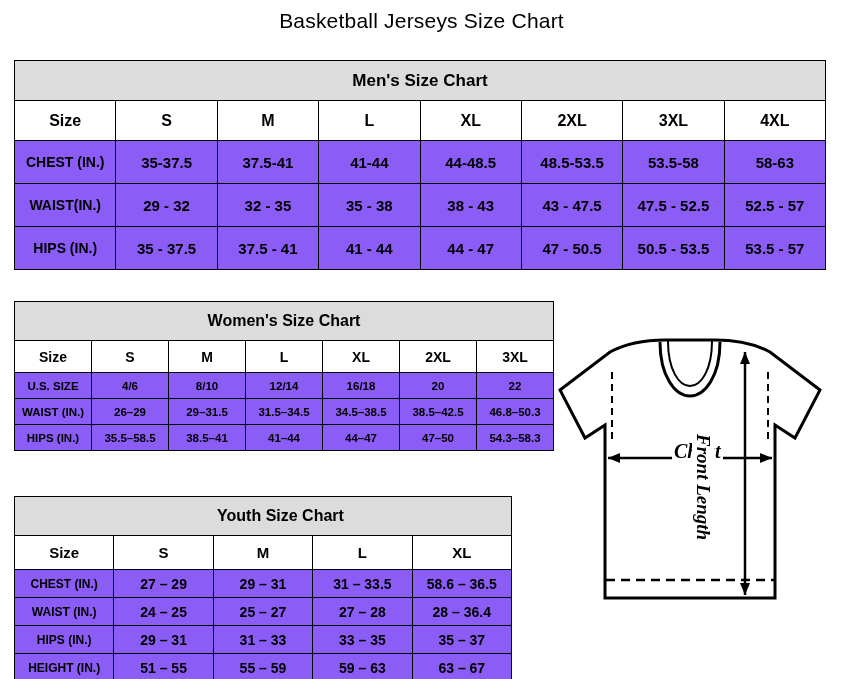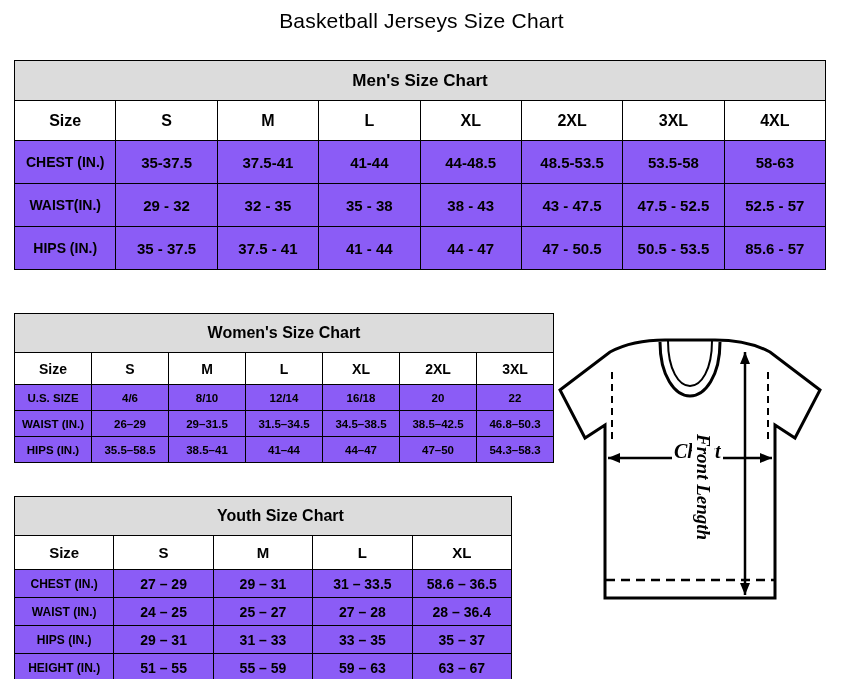--- a/index.html
+++ b/index.html
@@ -51,21 +51,21 @@
   }
 
   
   #mens-chart { left: 14px; top: 60px; width: 812px; }
   #mens-chart .cap-row th { font-size: 17px; height: 39px; }
   #mens-chart .hdr-row th { font-size: 16px; height: 39px; }
   #mens-chart tbody td { font-size: 15px; height: 42px; }
   #mens-chart tbody td.rowlabel { font-size: 14px; }
 
   
-  #womens-chart { left: 14px; top: 313px; width: 540px; }
+  #womens-chart { left: 14px; top: 301px; width: 540px; }
   #womens-chart .cap-row th { font-size: 16px; height: 38px; }
   #womens-chart .hdr-row th { font-size: 14px; height: 31px; }
   #womens-chart tbody td { font-size: 11.5px; height: 25px; }
   #womens-chart tbody td.rowlabel { font-size: 11.5px; }
 
   
   #youth-chart { left: 14px; top: 496px; width: 498px; }
   #youth-chart .cap-row th { font-size: 16px; height: 38px; padding-left: 35px; }
   #youth-chart .hdr-row th { font-size: 15px; height: 33px; }
   #youth-chart tbody td { font-size: 14px; height: 27px; }
@@ -150,21 +150,21 @@
         <td>52.5 - 57</td>
       </tr>
       <tr>
         <td class="rowlabel">HIPS (IN.)</td>
         <td>35 - 37.5</td>
         <td>37.5 - 41</td>
         <td>41 - 44</td>
         <td>44 - 47</td>
         <td>47 - 50.5</td>
         <td>50.5 - 53.5</td>
-        <td>85.6 - 57</td>
+        <td>53.5 - 57</td>
       </tr>
     </tbody>
   </table>
 </div>
 
 <div class="chart-block" id="womens-chart">
   <table class="size-table">
     <thead>
       <tr class="cap-row">
         <th colspan="7">Women's Size Chart</th>

